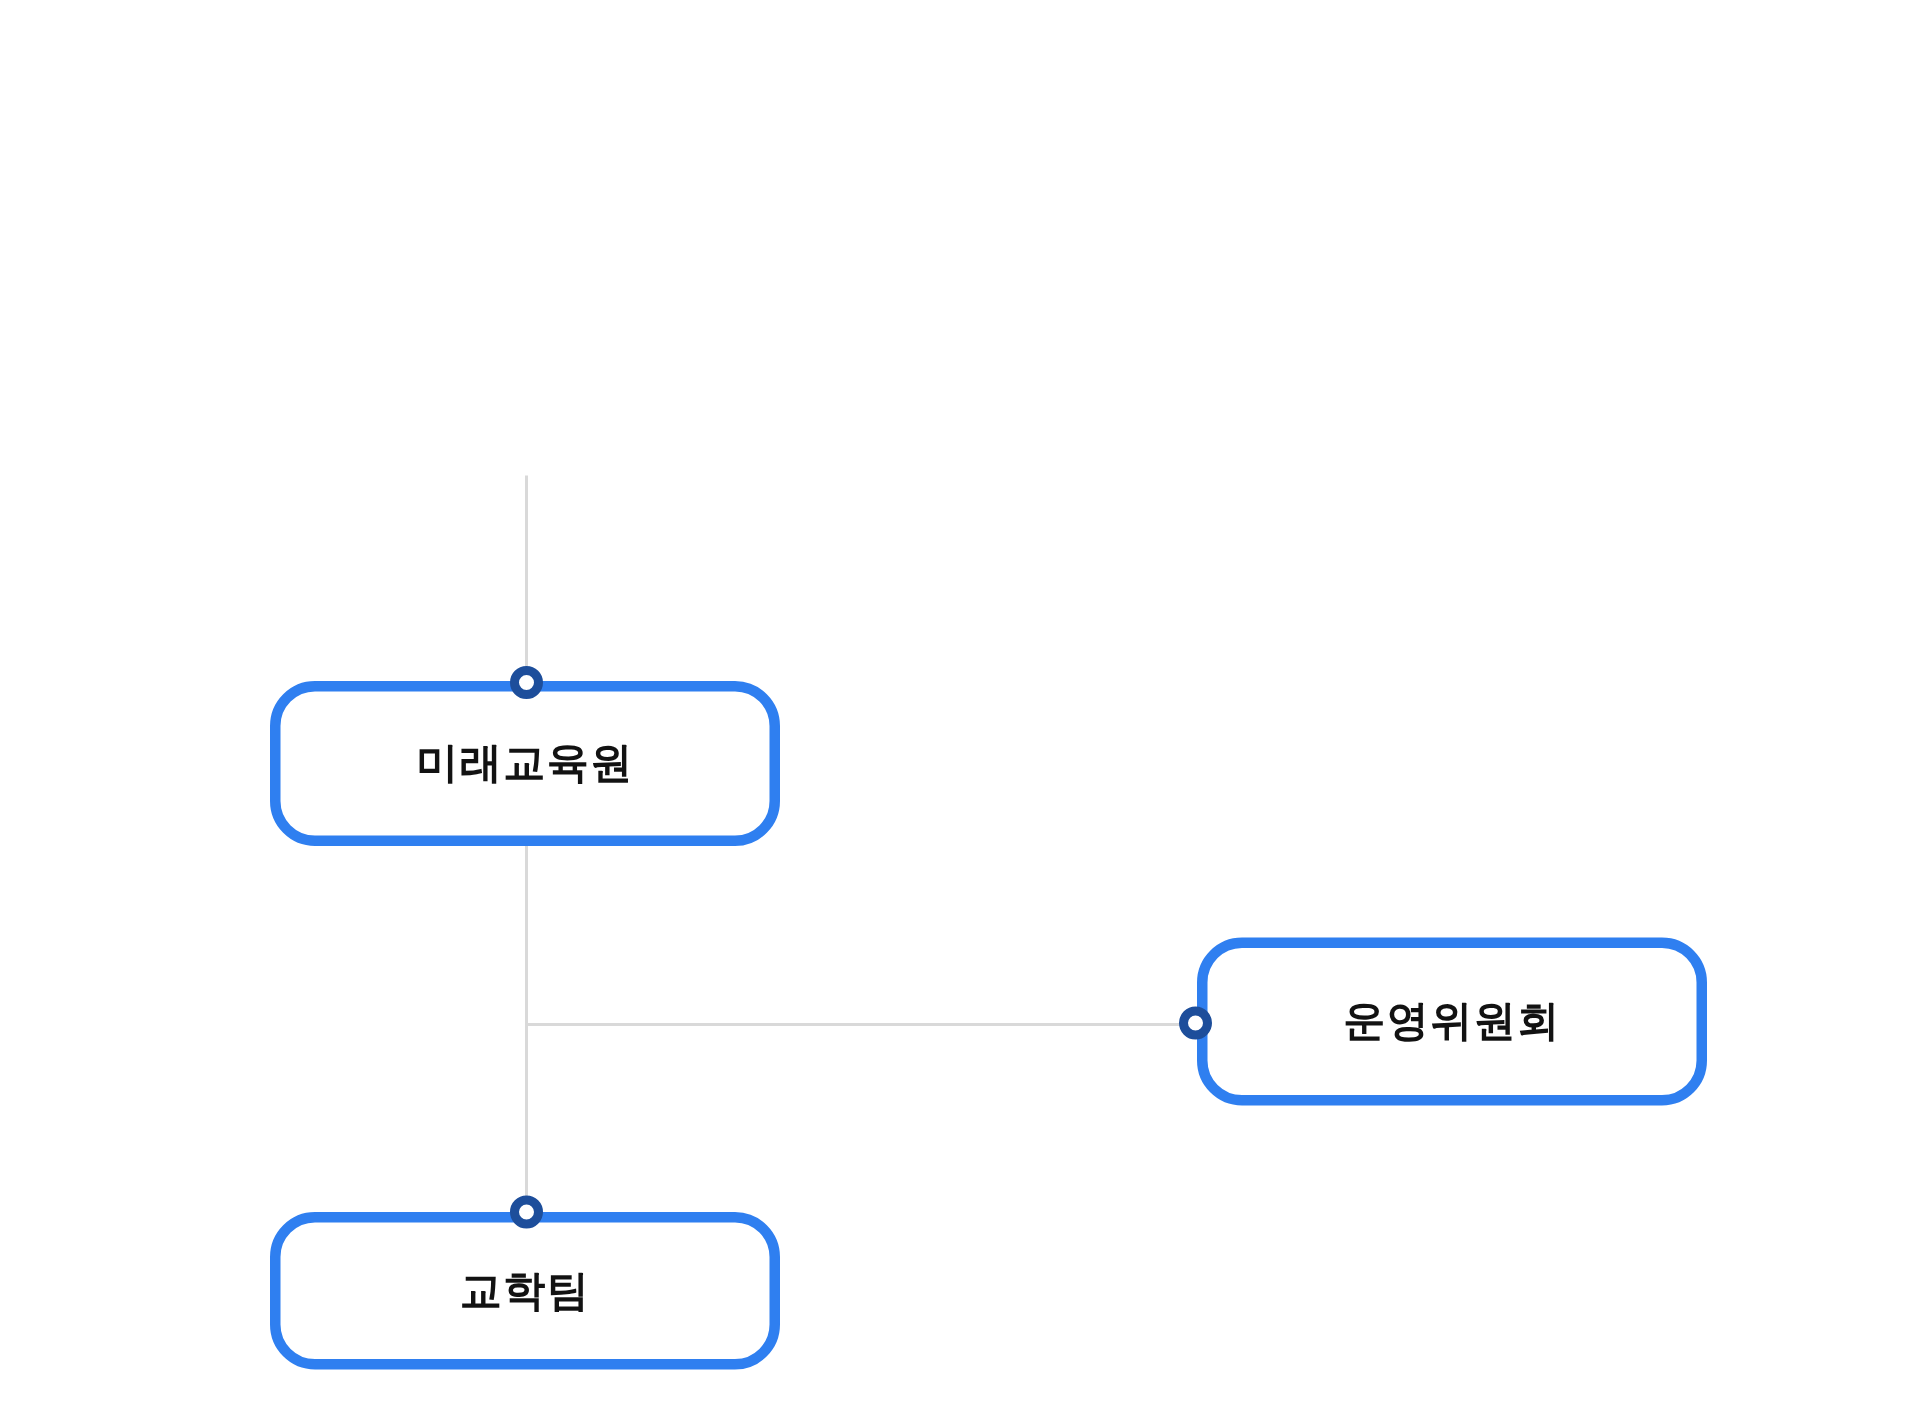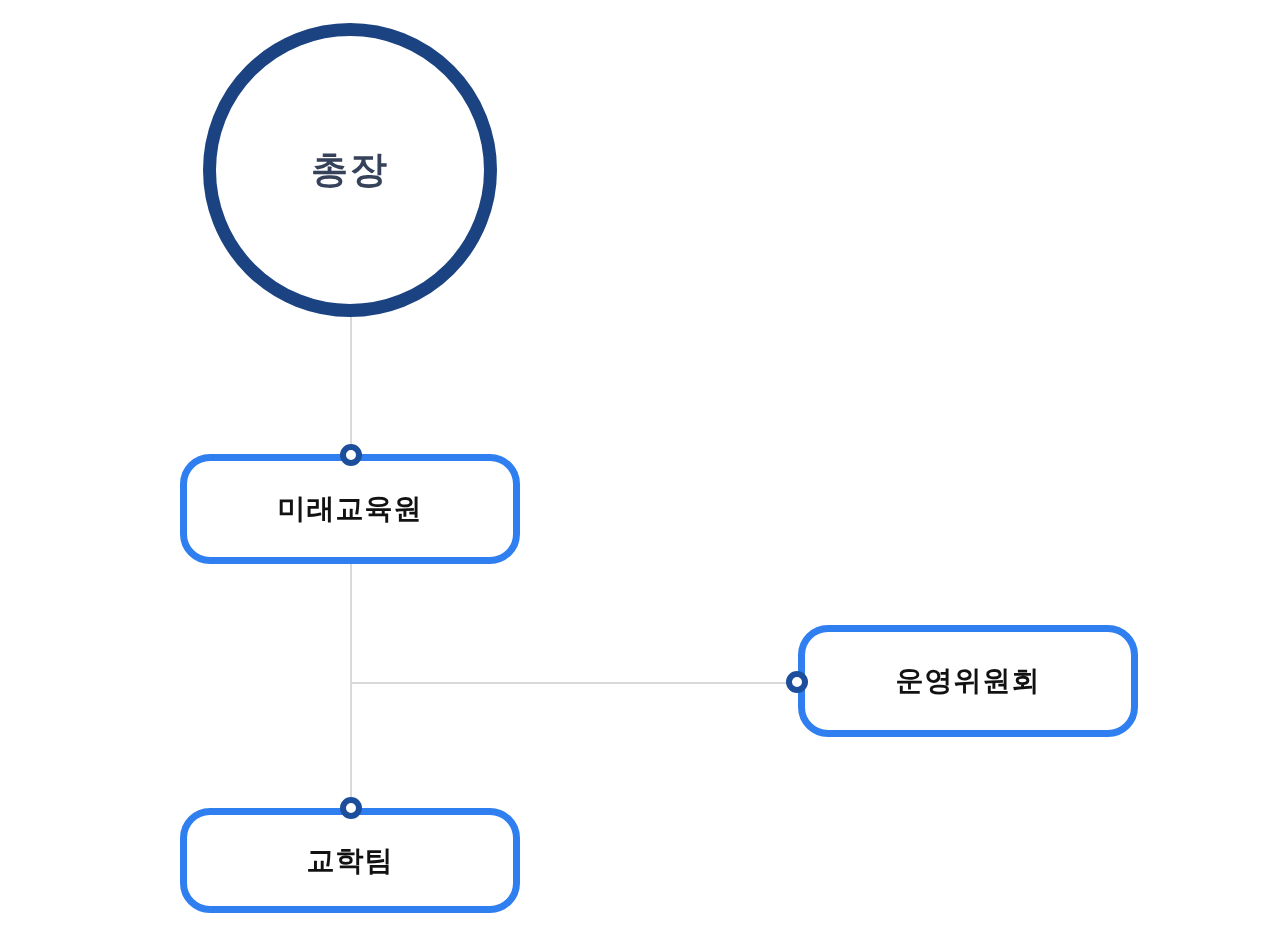--- a/index.html
+++ b/index.html
@@ -98,23 +98,20 @@
 </style>
 </head>
 <body>
 
 <div class="canvas">
 
   <div class="line v1"></div>
   <div class="line v2"></div>
   <div class="line h1"></div>
 
-  <div class="node circle">
-    <span class="label">총장</span>
-  </div>
 
   <div class="node box steering">
     <span class="label">운영위원회</span>
   </div>
 
   <div class="node box future">
     <span class="label">미래교육원</span>
   </div>
 
   <div class="node box academic">

